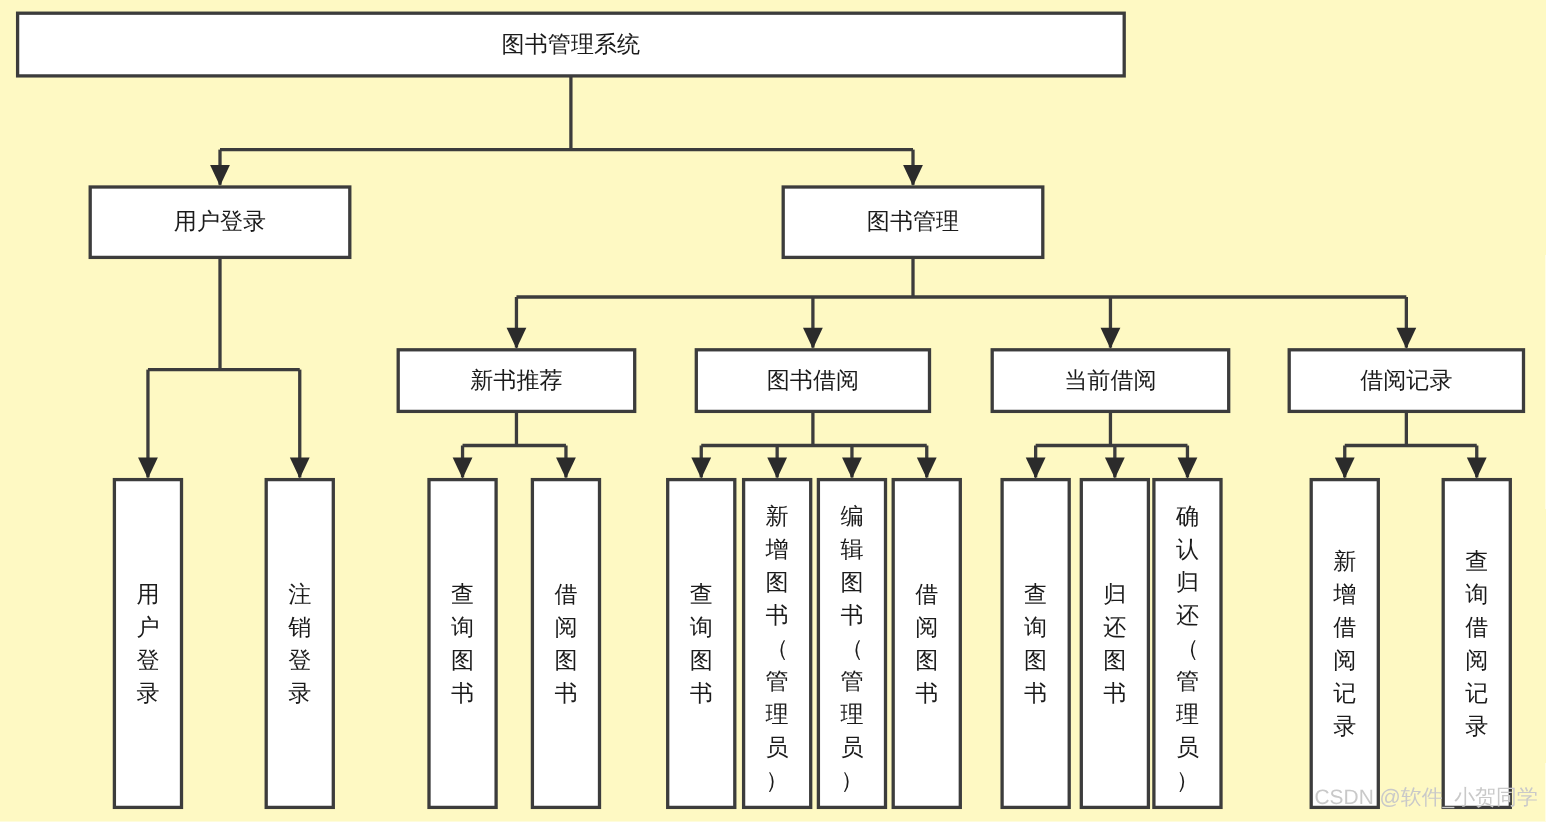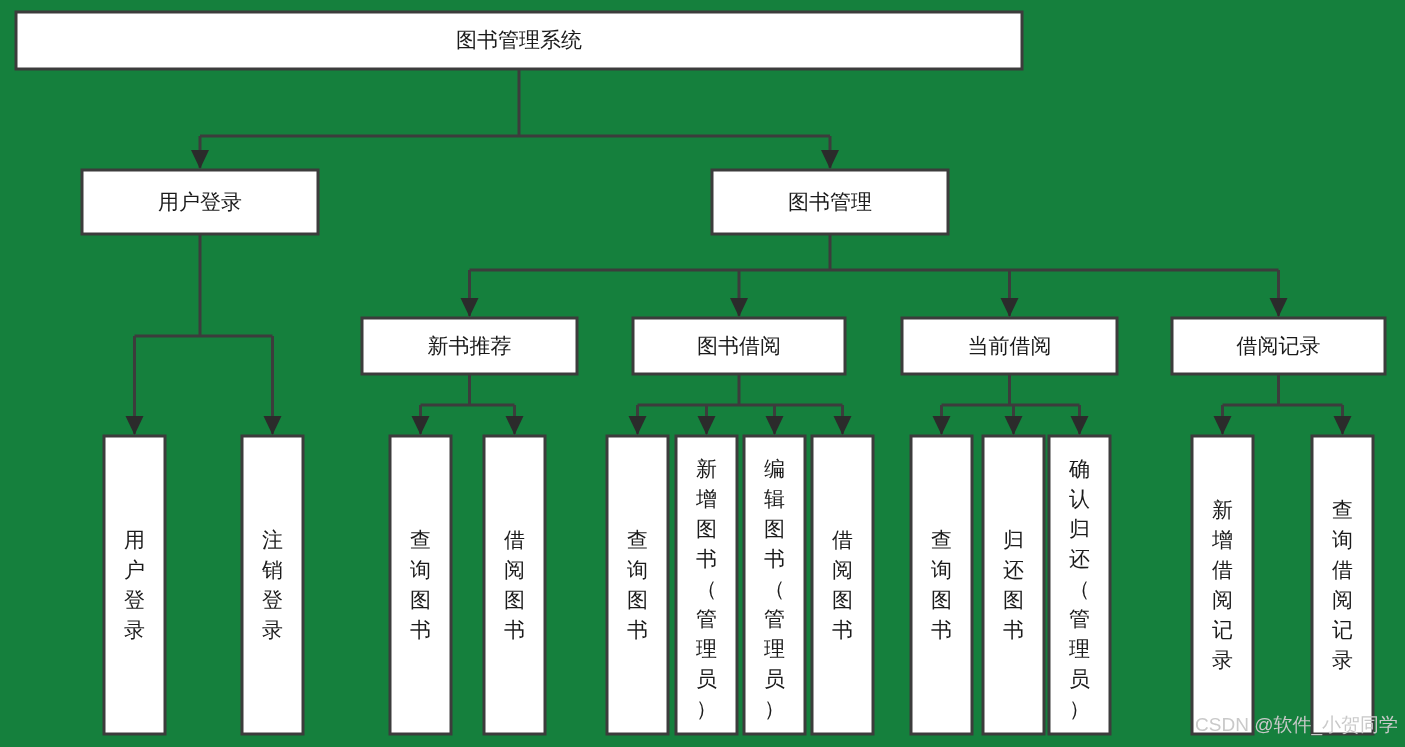--- a/index.html
+++ b/index.html
@@ -11,21 +11,21 @@
   body {
     width: 1405px;
     height: 747px;
     font-family: "Liberation Sans", "DejaVu Sans", sans-serif;
     overflow: hidden;
   }
   #diagram-root {
     position: relative;
     width: 1405px;
     height: 747px;
-    background: #15803d;
+    background: #fef9c3;
   }
   svg.diagram-canvas {
     position: absolute;
     left: 0;
     top: 0;
     width: 1405px;
     height: 747px;
   }
   .node-box {
     fill: #ffffff;

